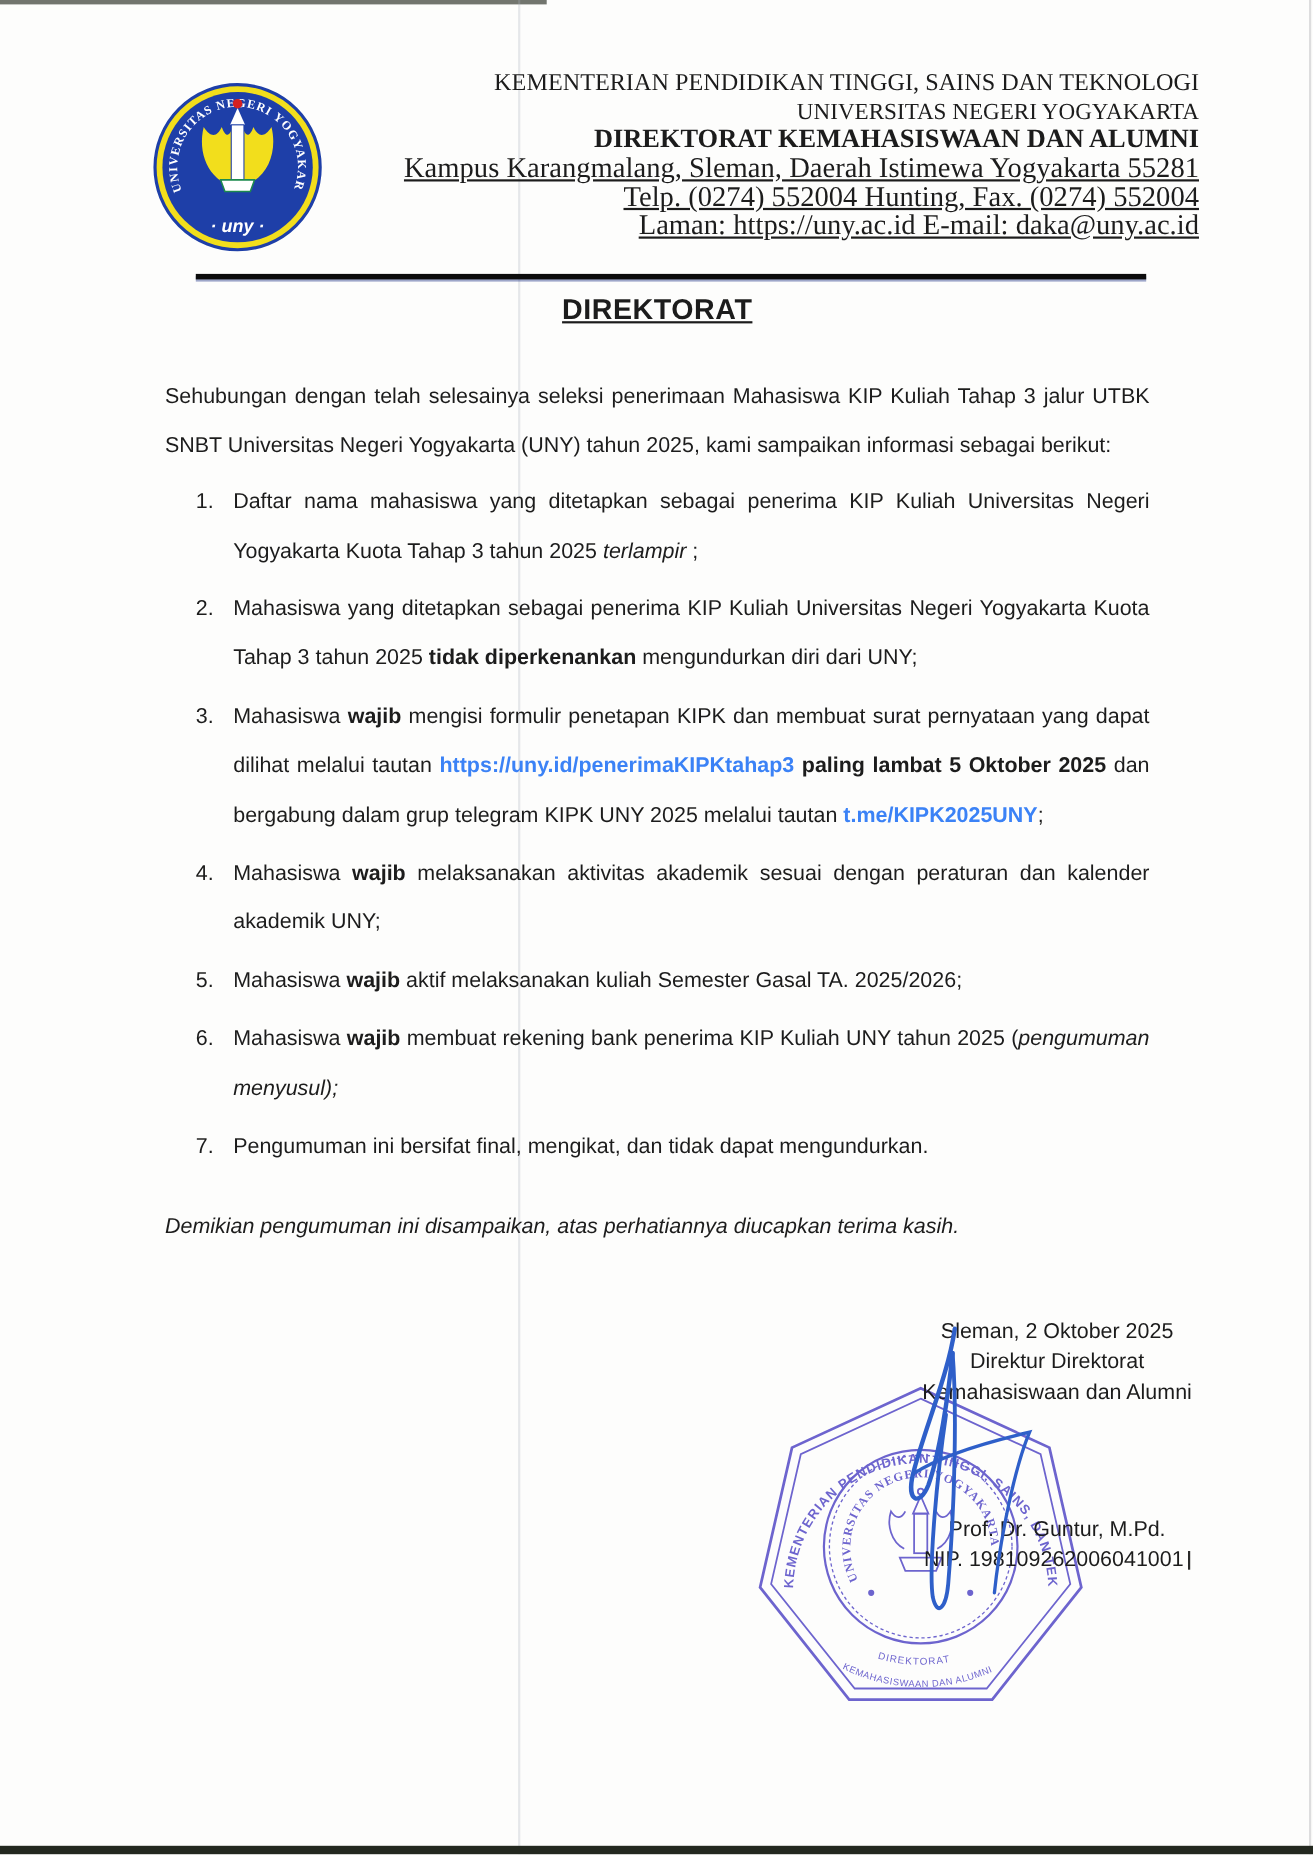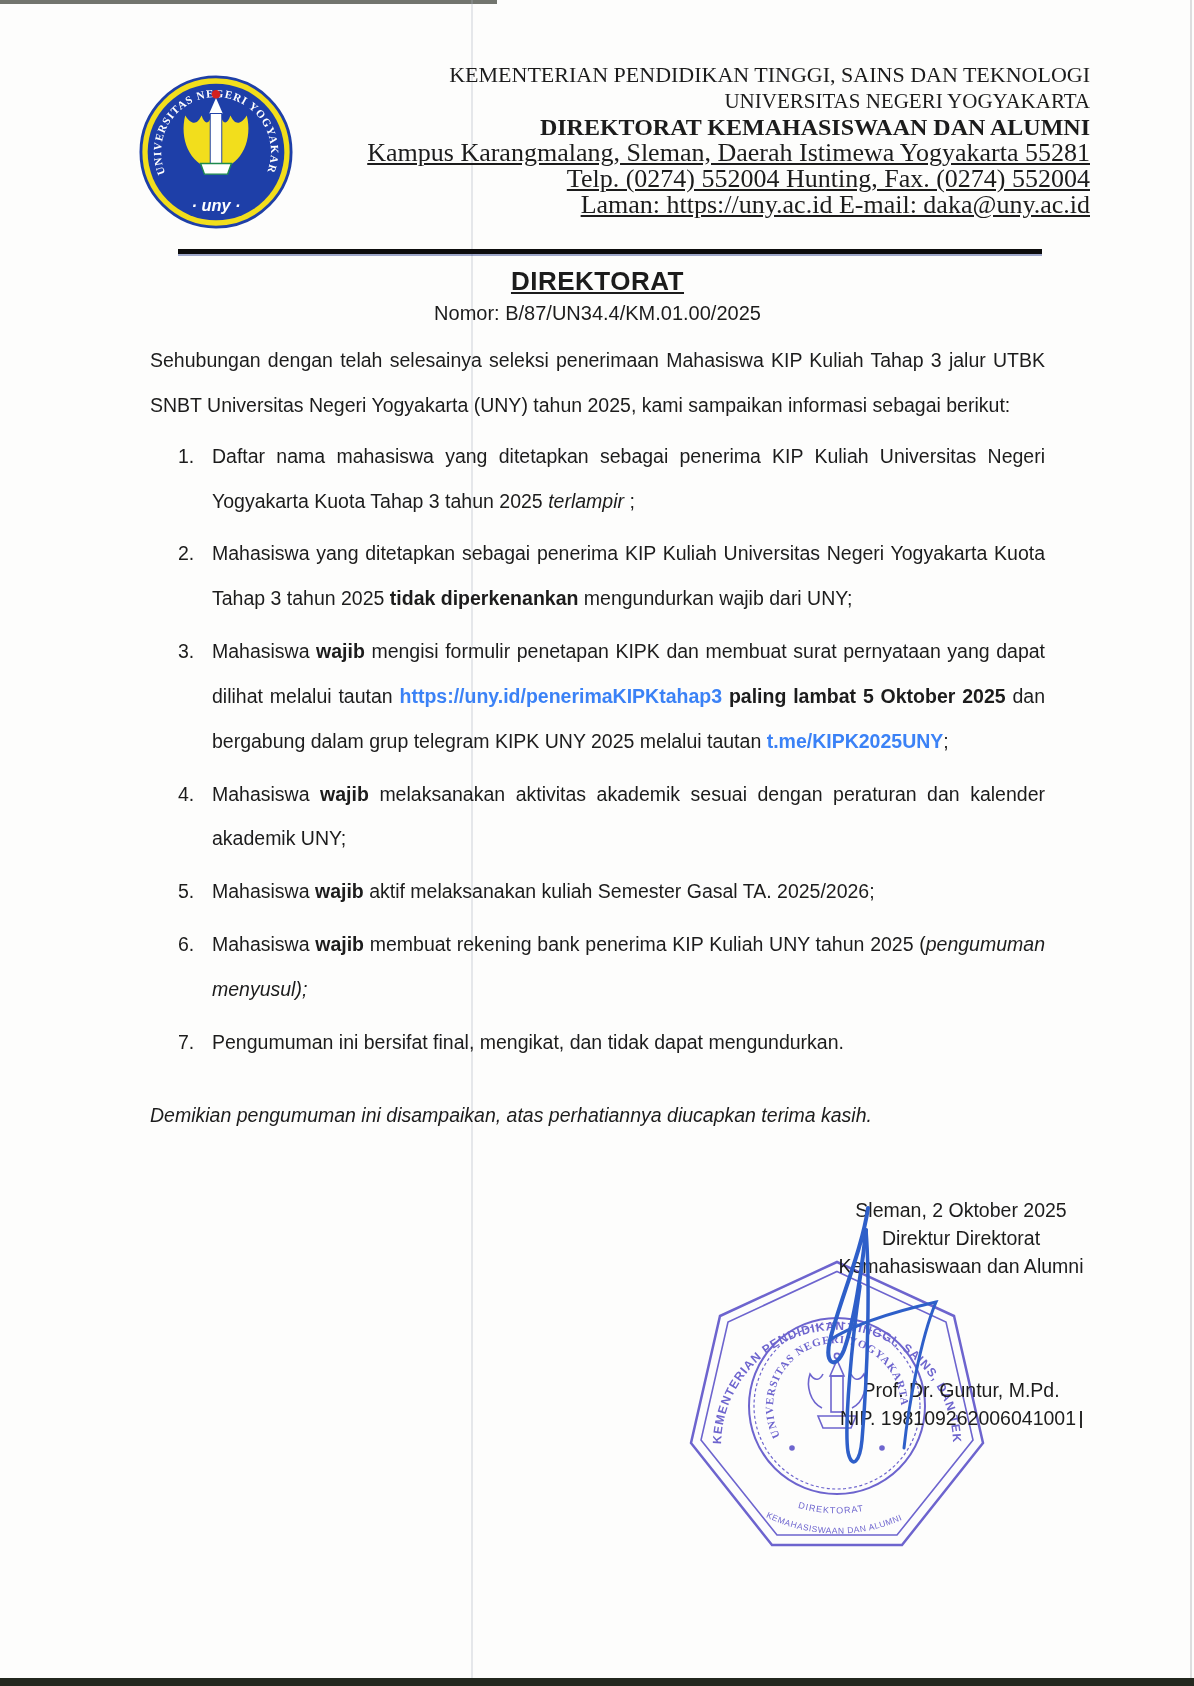--- a/index.html
+++ b/index.html
@@ -89,33 +89,32 @@
     <div class="lh-dir">DIREKTORAT KEMAHASISWAAN DAN ALUMNI</div>
     <div class="lh-addr">Kampus Karangmalang, Sleman, Daerah Istimewa Yogyakarta 55281</div>
     <div class="lh-tel">Telp. (0274) 552004 Hunting, Fax. (0274) 552004</div>
     <div class="lh-web">Laman: https://uny.ac.id E-mail: daka@uny.ac.id</div>
   </div>
 
   <div class="rule"></div>
 
   <div class="title-wrap">
     <div class="doc-title">DIREKTORAT</div>
-    <div class="doc-number">Nomor: B/87/UN34.4/KM.01.00/2025</div>
   </div>
 
   <div class="body-block">
     <p class="opening">Sehubungan dengan telah selesainya seleksi penerimaan Mahasiswa KIP Kuliah Tahap 3 jalur UTBK SNBT Universitas Negeri Yogyakarta (UNY) tahun 2025, kami sampaikan informasi sebagai berikut:</p>
     <div>
         <div class="li-row">
           <span class="li-num">1.</span>
           <div class="li-text"><span class="seg-n">Daftar nama mahasiswa yang ditetapkan sebagai penerima KIP Kuliah Universitas Negeri Yogyakarta Kuota Tahap 3 tahun 2025 </span><span class="seg-bi">terlampir</span><span class="seg-n"> ;</span></div>
         </div>
         <div class="li-row">
           <span class="li-num">2.</span>
-          <div class="li-text"><span class="seg-n">Mahasiswa yang ditetapkan sebagai penerima KIP Kuliah Universitas Negeri Yogyakarta Kuota Tahap 3 tahun 2025 </span><span class="seg-b">tidak diperkenankan</span><span class="seg-n"> mengundurkan wajib dari UNY;</span></div>
+          <div class="li-text"><span class="seg-n">Mahasiswa yang ditetapkan sebagai penerima KIP Kuliah Universitas Negeri Yogyakarta Kuota Tahap 3 tahun 2025 </span><span class="seg-b">tidak diperkenankan</span><span class="seg-n"> mengundurkan diri dari UNY;</span></div>
         </div>
         <div class="li-row">
           <span class="li-num">3.</span>
           <div class="li-text"><span class="seg-n">Mahasiswa </span><span class="seg-b">wajib</span><span class="seg-n"> mengisi formulir penetapan KIPK dan membuat surat pernyataan yang dapat dilihat melalui tautan </span><span class="seg-l">https://uny.id/penerimaKIPKtahap3</span><span class="seg-n"> </span><span class="seg-b">paling lambat 5 Oktober 2025</span><span class="seg-n"> dan bergabung dalam grup telegram KIPK UNY 2025 melalui tautan </span><span class="seg-l">t.me/KIPK2025UNY</span><span class="seg-n">;</span></div>
         </div>
         <div class="li-row">
           <span class="li-num">4.</span>
           <div class="li-text"><span class="seg-n">Mahasiswa </span><span class="seg-b">wajib</span><span class="seg-n"> melaksanakan aktivitas akademik sesuai dengan peraturan dan kalender akademik UNY;</span></div>
         </div>
         <div class="li-row">

